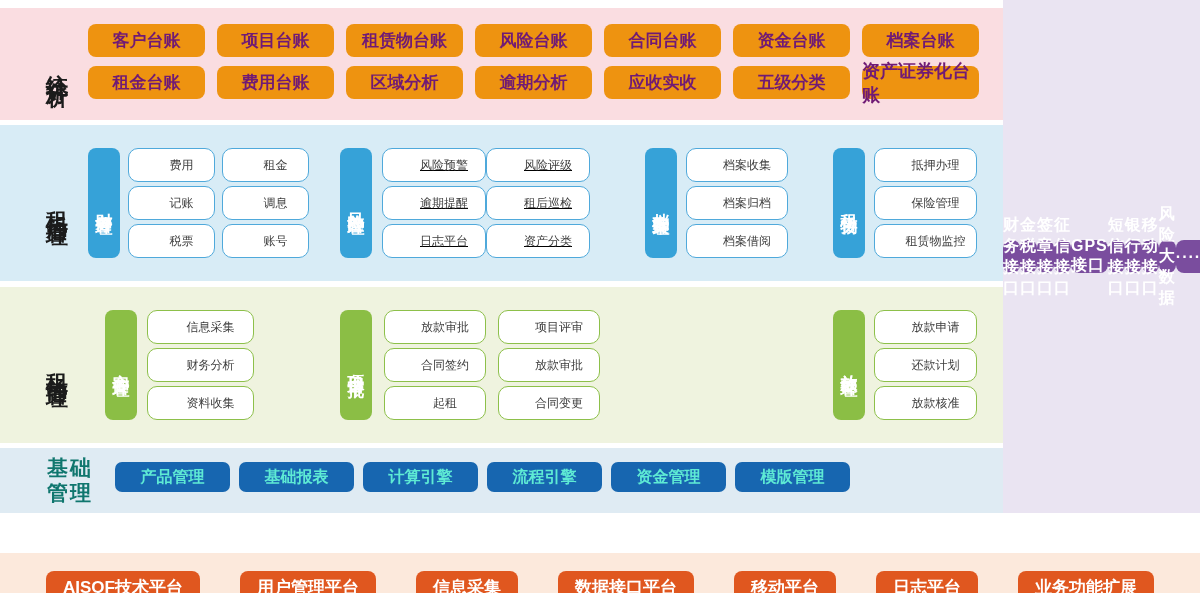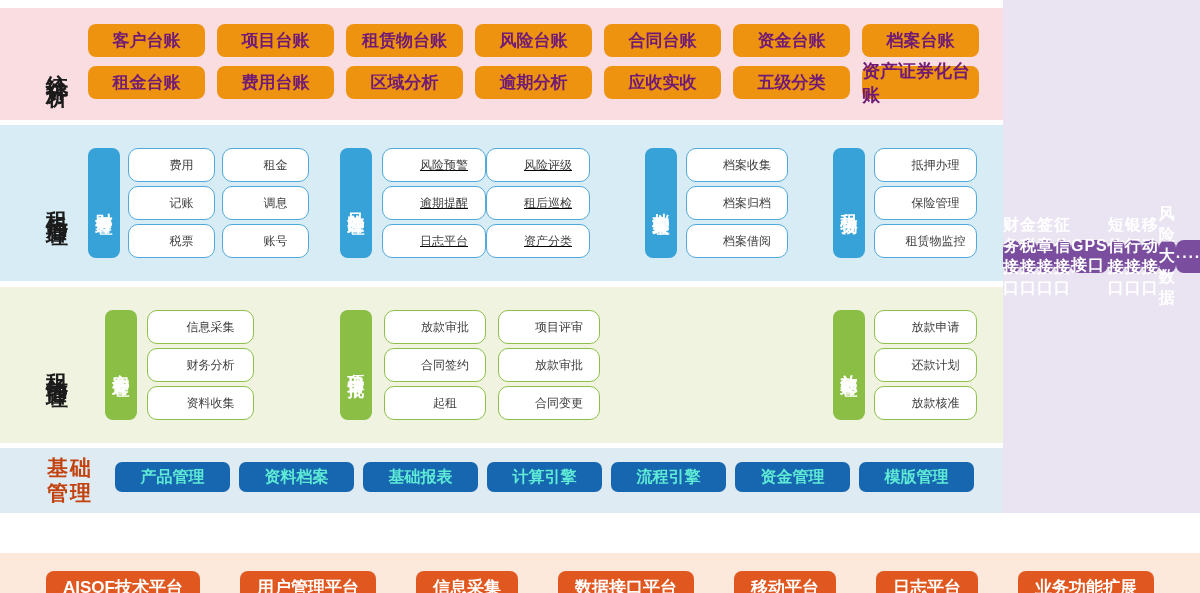--- a/index.html
+++ b/index.html
@@ -22,21 +22,21 @@
     justify-content:space-between;padding:25px 0;box-sizing:border-box;
   }
   .vlabel{
     position:absolute;left:40px;top:0;bottom:0;width:34px;
     display:flex;align-items:center;justify-content:center;
     writing-mode:vertical-rl;text-orientation:upright;
     font-size:22px;font-weight:bold;color:#1b1b1b;letter-spacing:4px;
   }
   .hlabel{
     position:absolute;left:47px;top:7px;width:48px;
-    font-size:21px;font-weight:bold;color:#c2410c;line-height:25px;
+    font-size:21px;font-weight:bold;color:#0f766e;line-height:25px;
     word-break:break-all;letter-spacing:2px;
   }
   .chip-row{position:absolute;left:88px;display:flex;gap:12px;}
   .row1{top:16px}.row2{top:58px}
   .chip{
     width:117px;height:33px;border-radius:8px;
     display:flex;align-items:center;justify-content:center;
     color:#701a75;font-weight:bold;font-size:17px;
   }
   .chip.orange{background:#ee9310;}
@@ -190,21 +190,20 @@
         <div class="wbox g">还款计划</div>
         <div class="wbox g">放款核准</div>
       </div>
     </div>
   </section>
 
   <section class="band band-base">
     <div class="hlabel">基础管理</div>
     <div class="base-row">
       <div class="base-btn">产品管理</div>
-      <div class="base-btn">资料档案</div>
       <div class="base-btn">基础报表</div>
       <div class="base-btn">计算引擎</div>
       <div class="base-btn">流程引擎</div>
       <div class="base-btn">资金管理</div>
       <div class="base-btn">模版管理</div>
     </div>
   </section>
 
   <section class="band band-platform">
     <div class="platform-row">

